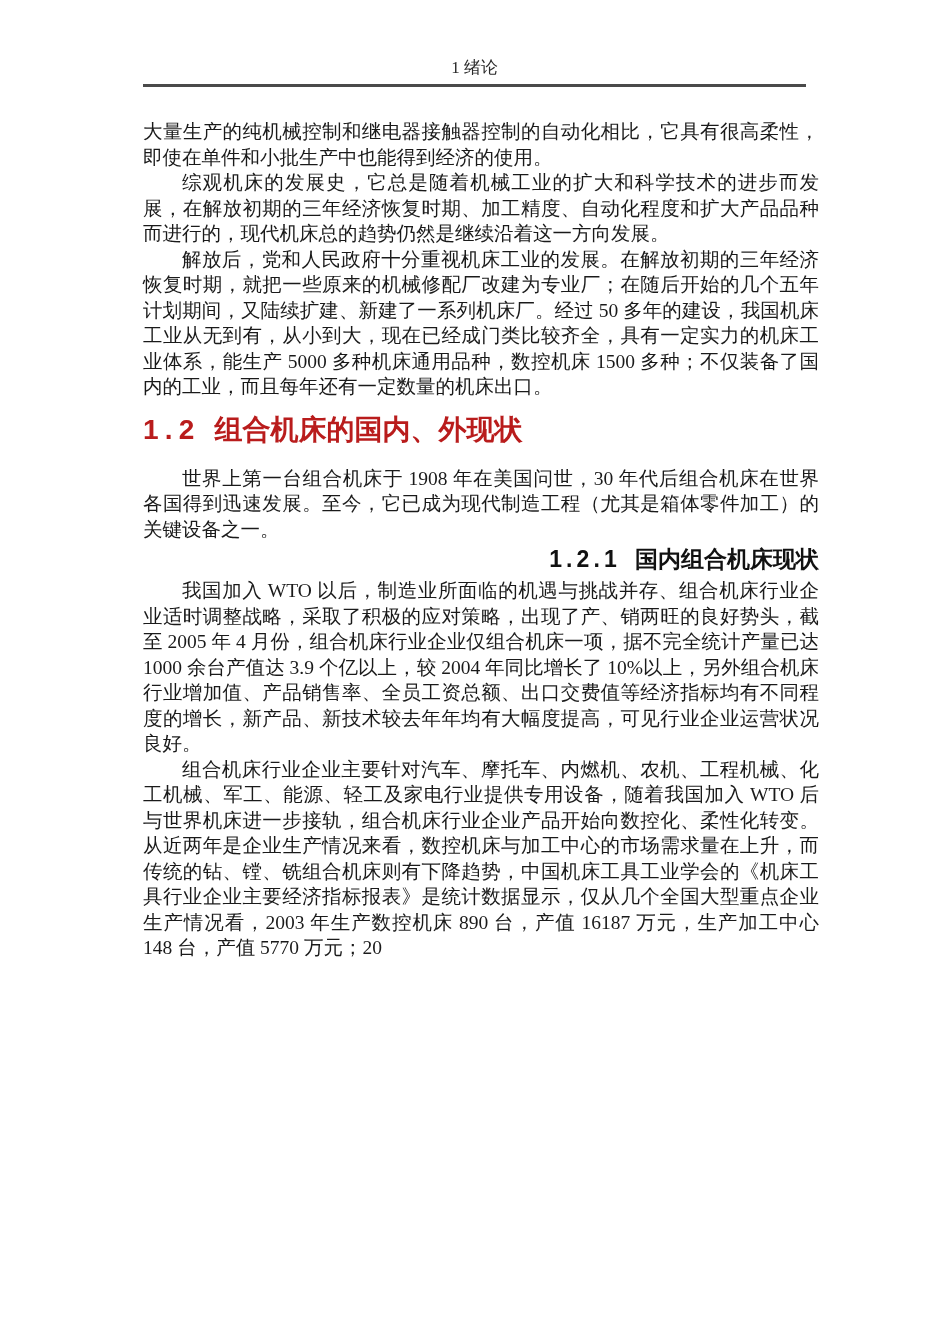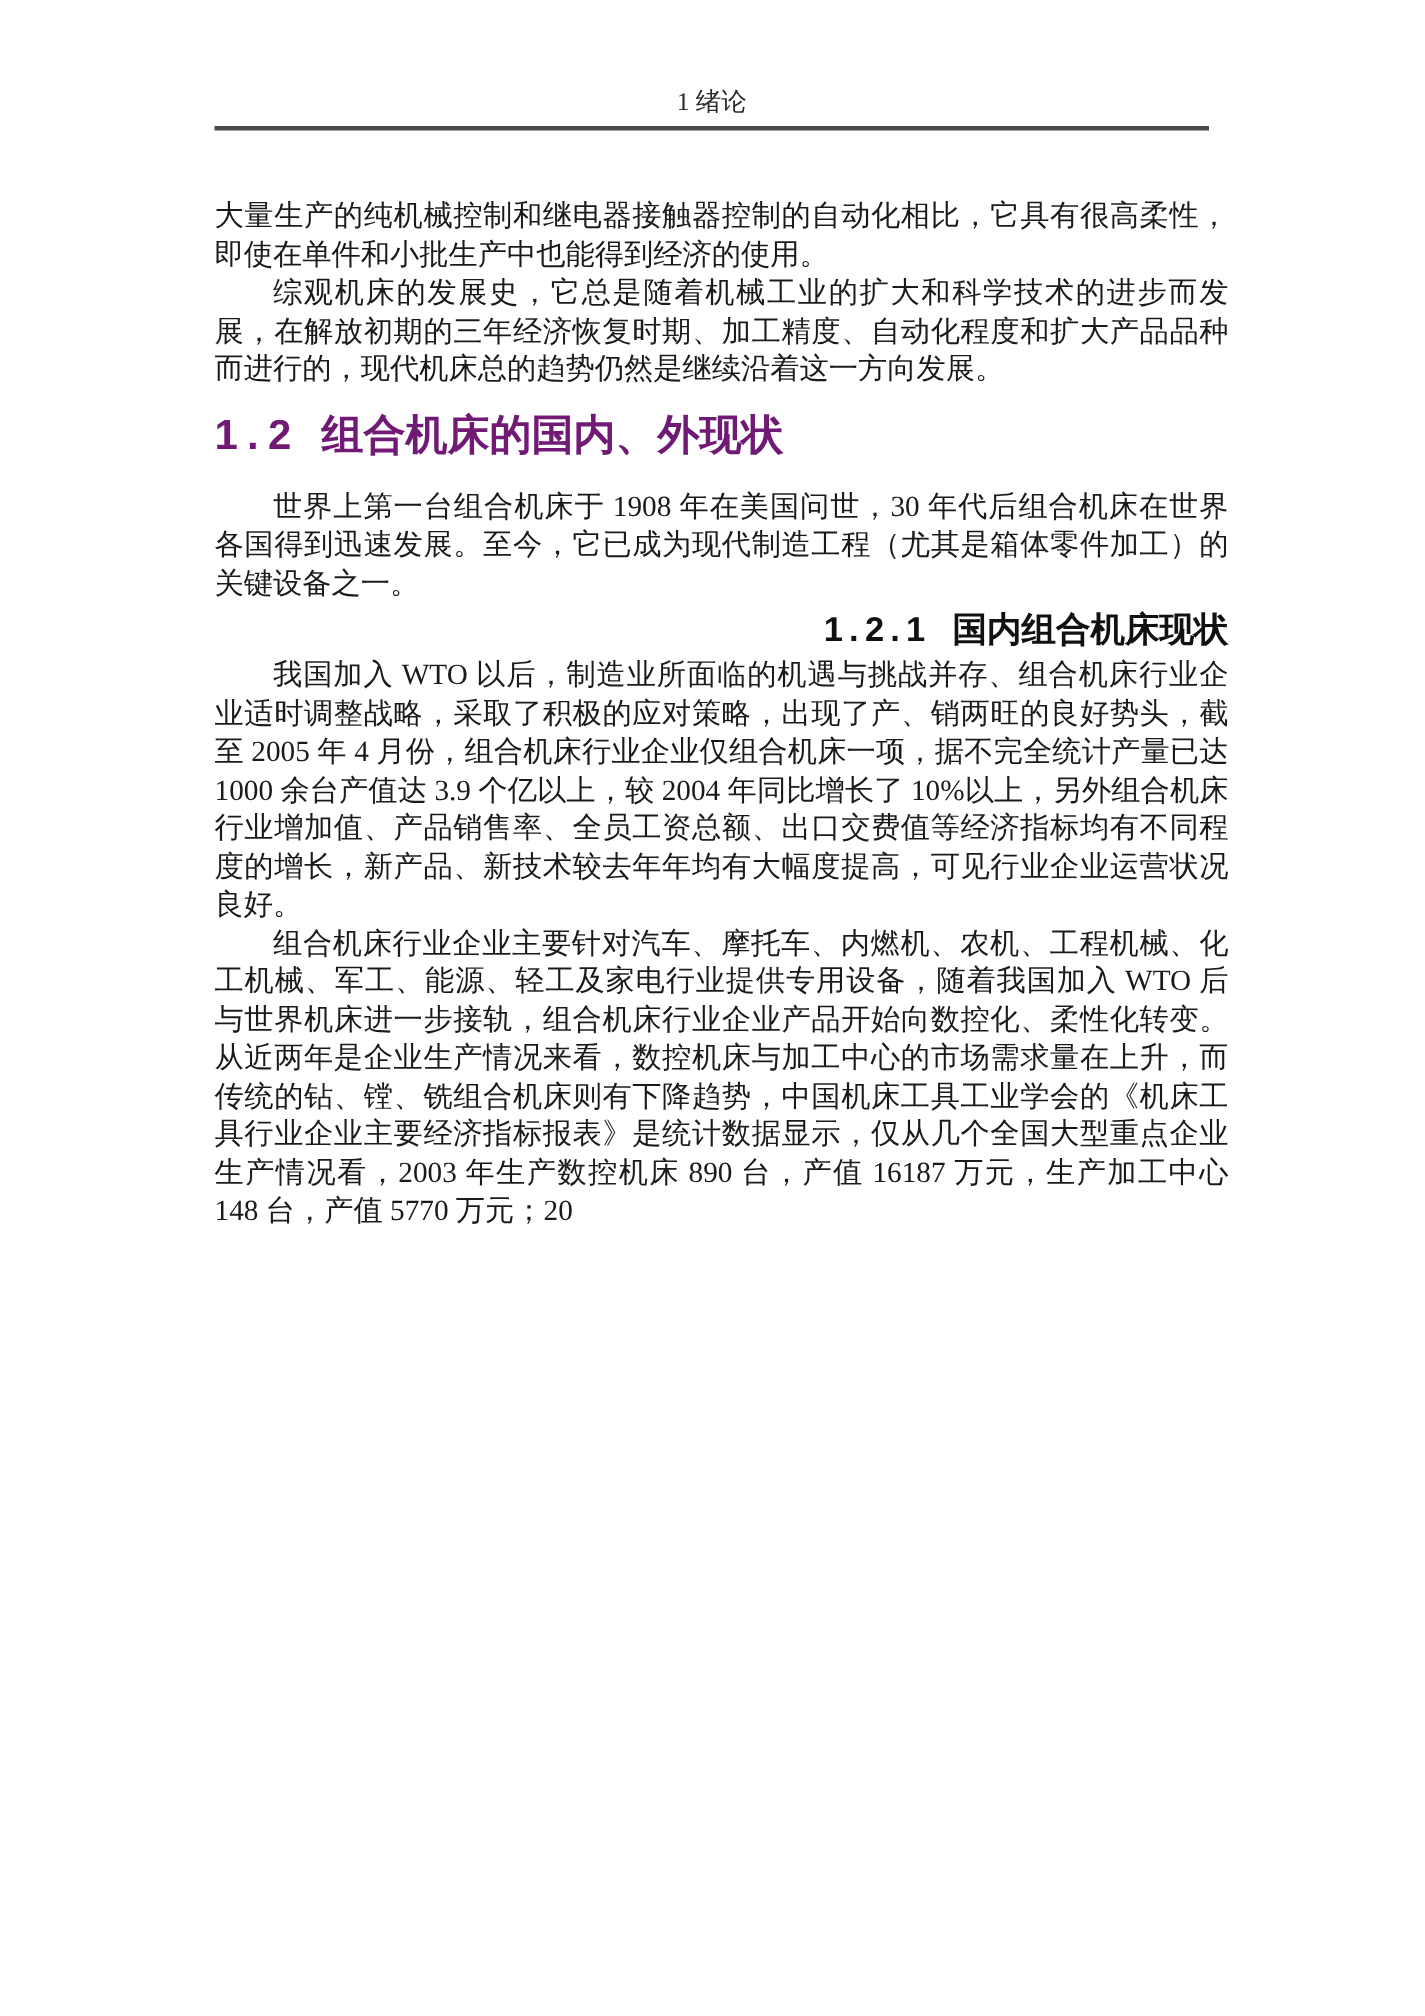--- a/index.html
+++ b/index.html
@@ -23,21 +23,21 @@
     width: 663px;
     text-align: center;
     font-size: 17px;
     line-height: 22px;
     padding-bottom: 5px;
     border-bottom: 3px solid #4a4a4a;
     color: #2a2a2a;
   }
   .content {
     position: absolute;
-    top: 132px;
+    top: 119px;
     left: 143px;
     width: 676px;
     font-size: 19.5px;
     line-height: 25.5px;
     text-align: justify;
     text-justify: inter-character;
   }
   .content p {
     margin: 0;
     text-indent: 2em;
@@ -48,21 +48,21 @@
   .content p.item-line {
     text-indent: 1em;
   }
   h2.section-heading {
     font-family: "Liberation Sans", "DejaVu Sans", sans-serif;
     font-weight: bold;
     font-size: 28px;
     line-height: 32px;
     margin: 14px 0 20px 0;
     text-align: left;
-    color: #701a75;
+    color: #b91c1c;
   }
   h2.section-heading .sec-num {
     letter-spacing: 0.22em;
     margin-right: 14px;
   }
   h3.subsection-heading {
     font-family: "Liberation Sans", "DejaVu Sans", sans-serif;
     font-weight: bold;
     font-size: 23px;
     line-height: 30px;
@@ -99,20 +99,21 @@
     <span>1 绪论</span>
   </div>
 
   <div class="content">
 
     <p class="no-indent">大量生产的纯机械控制和继电器接触器控制的自动化相比，它具有很高柔性，即使在单件和小批生产中也能得到经济的使用。</p>
 
     <p>综观机床的发展史，它总是随着机械工业的扩大和科学技术的进步而发展，在解放初期的三年经济恢复时期、加工精度、自动化程度和扩大产品品种而进行的，现代机床总的趋势仍然是继续沿着这一方向发展。</p>
 
 
+    <p>解放后，党和人民政府十分重视机床工业的发展。在解放初期的三年经济恢复时期，就把一些原来的机械修配厂改建为专业厂；在随后开始的几个五年计划期间，又陆续扩建、新建了一系列机床厂。经过 50 多年的建设，我国机床工业从无到有，从小到大，现在已经成门类比较齐全，具有一定实力的机床工业体系，能生产 5000 多种机床通用品种，数控机床 1500 多种；不仅装备了国内的工业，而且每年还有一定数量的机床出口。</p>
 
 
     <h2 class="section-heading">
       <span class="sec-num">1.2</span><span>组合机床的国内、外现状</span>
     </h2>
 
     <p>世界上第一台组合机床于 1908 年在美国问世，30 年代后组合机床在世界各国得到迅速发展。至今，它已成为现代制造工程（尤其是箱体零件加工）的关键设备之一。</p>
 
 
     <h3 class="subsection-heading">

